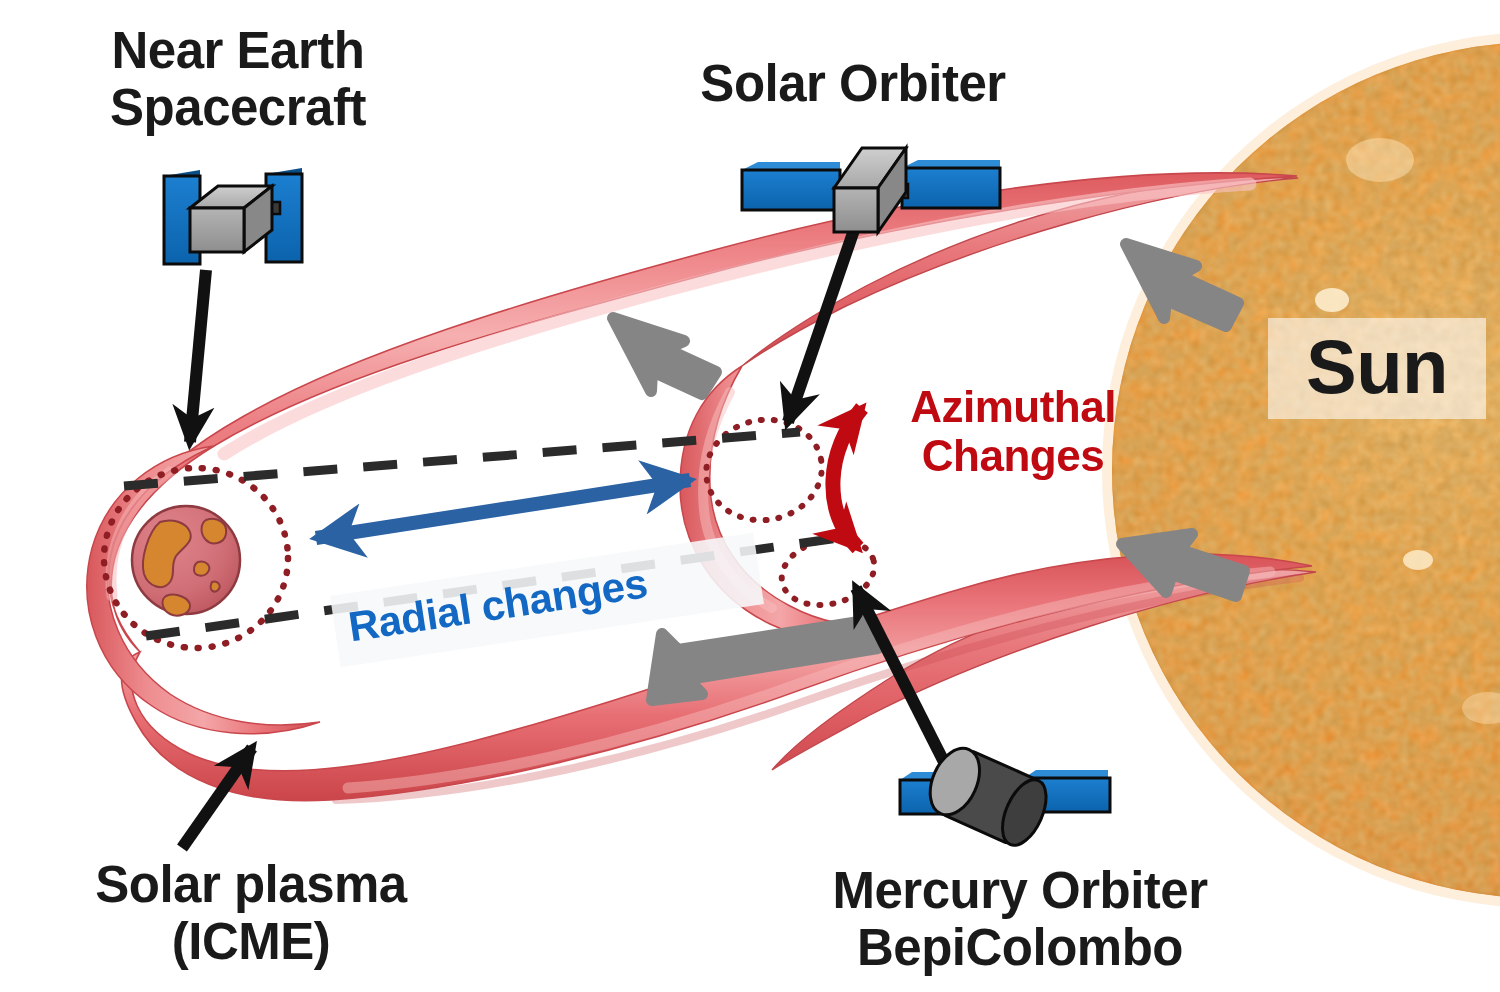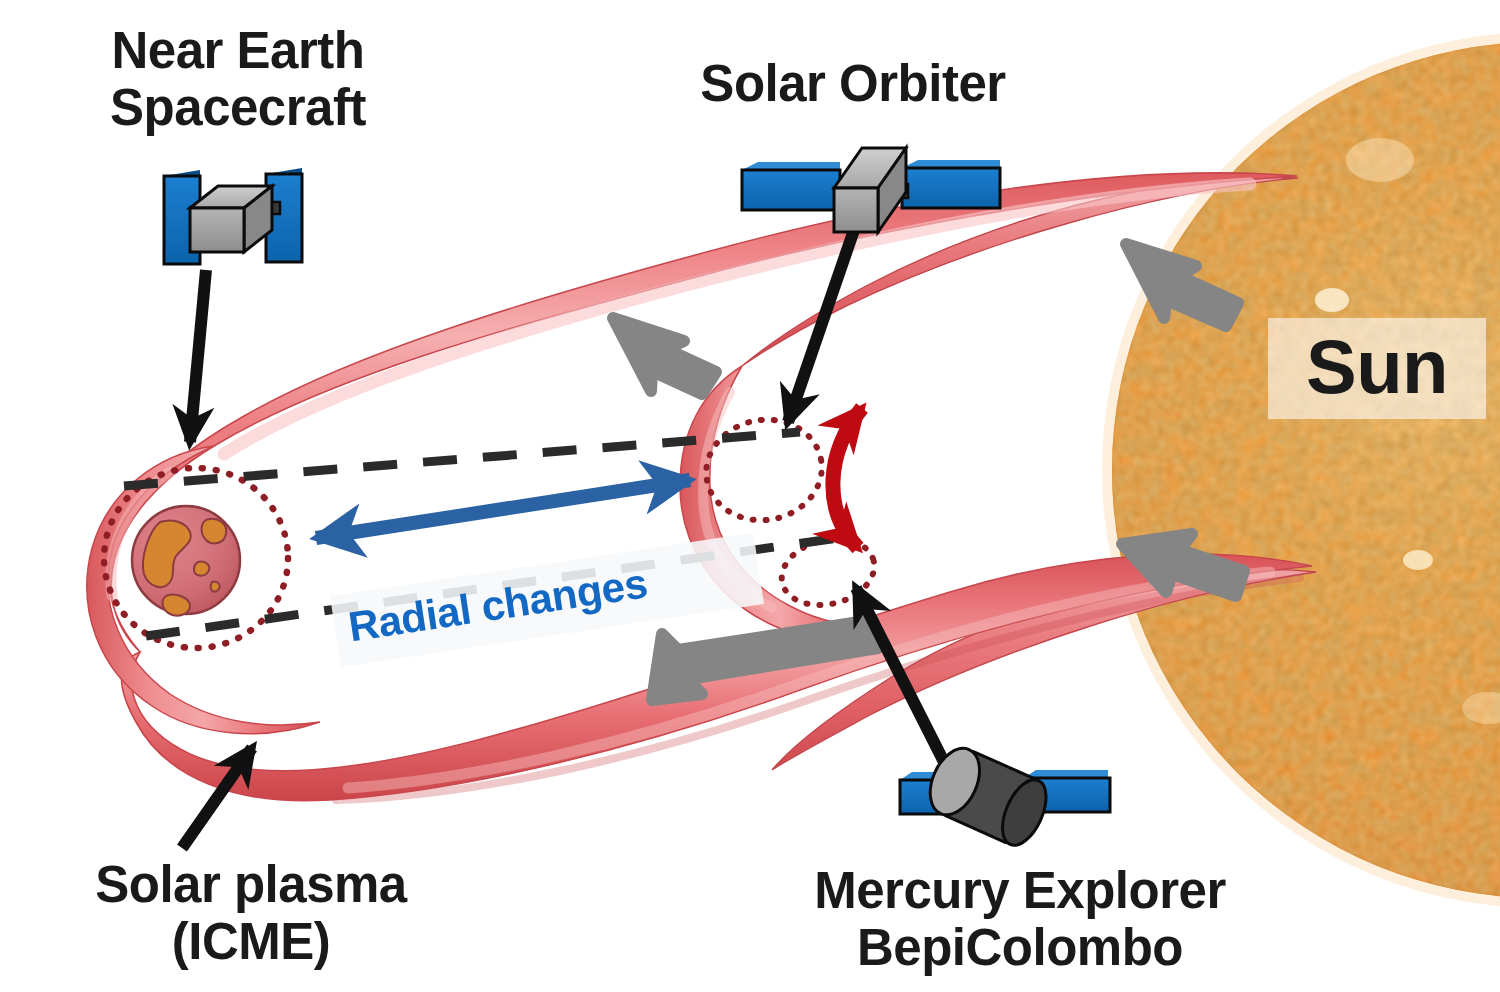--- a/index.html
+++ b/index.html
@@ -347,22 +347,24 @@
     </g>
   </svg>
 
   <div class="lbl" id="label-near-earth">Near Earth
 Spacecraft</div>
 
   <div class="lbl" id="label-solar-orbiter">Solar Orbiter</div>
 
   <div class="lbl" id="label-sun">Sun</div>
 
+  <div class="lbl" id="label-azimuthal">Azimuthal
+Changes</div>
 
   <div id="label-radial">Radial changes</div>
 
   <div class="lbl" id="label-solar-plasma">Solar plasma
 (ICME)</div>
 
-  <div class="lbl" id="label-bepicolombo">Mercury Explorer
+  <div class="lbl" id="label-bepicolombo">Mercury Orbiter
 BepiColombo</div>
 
 </div>
 
 </body></html>

